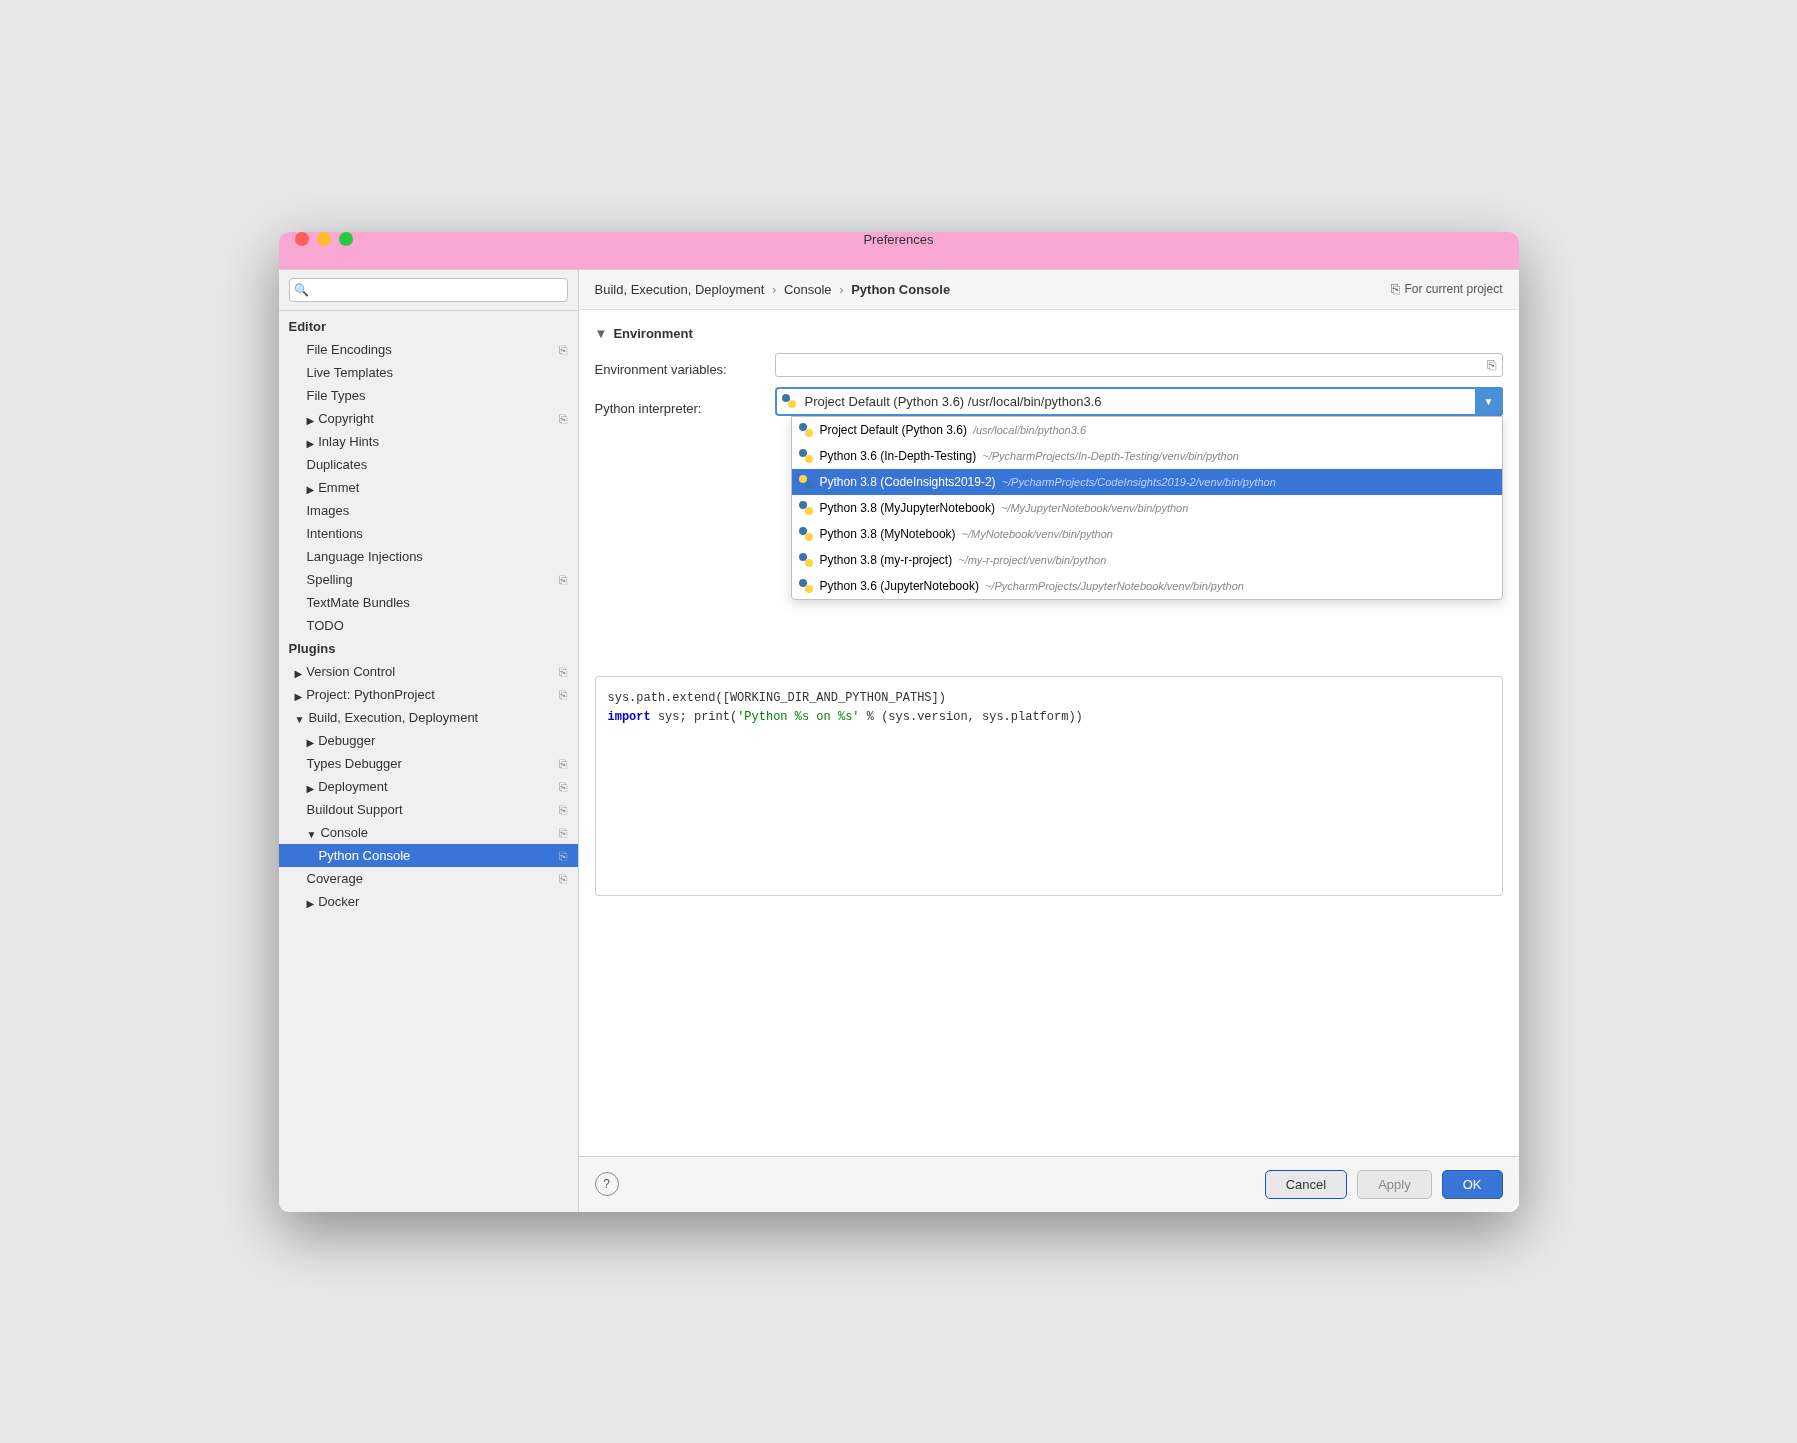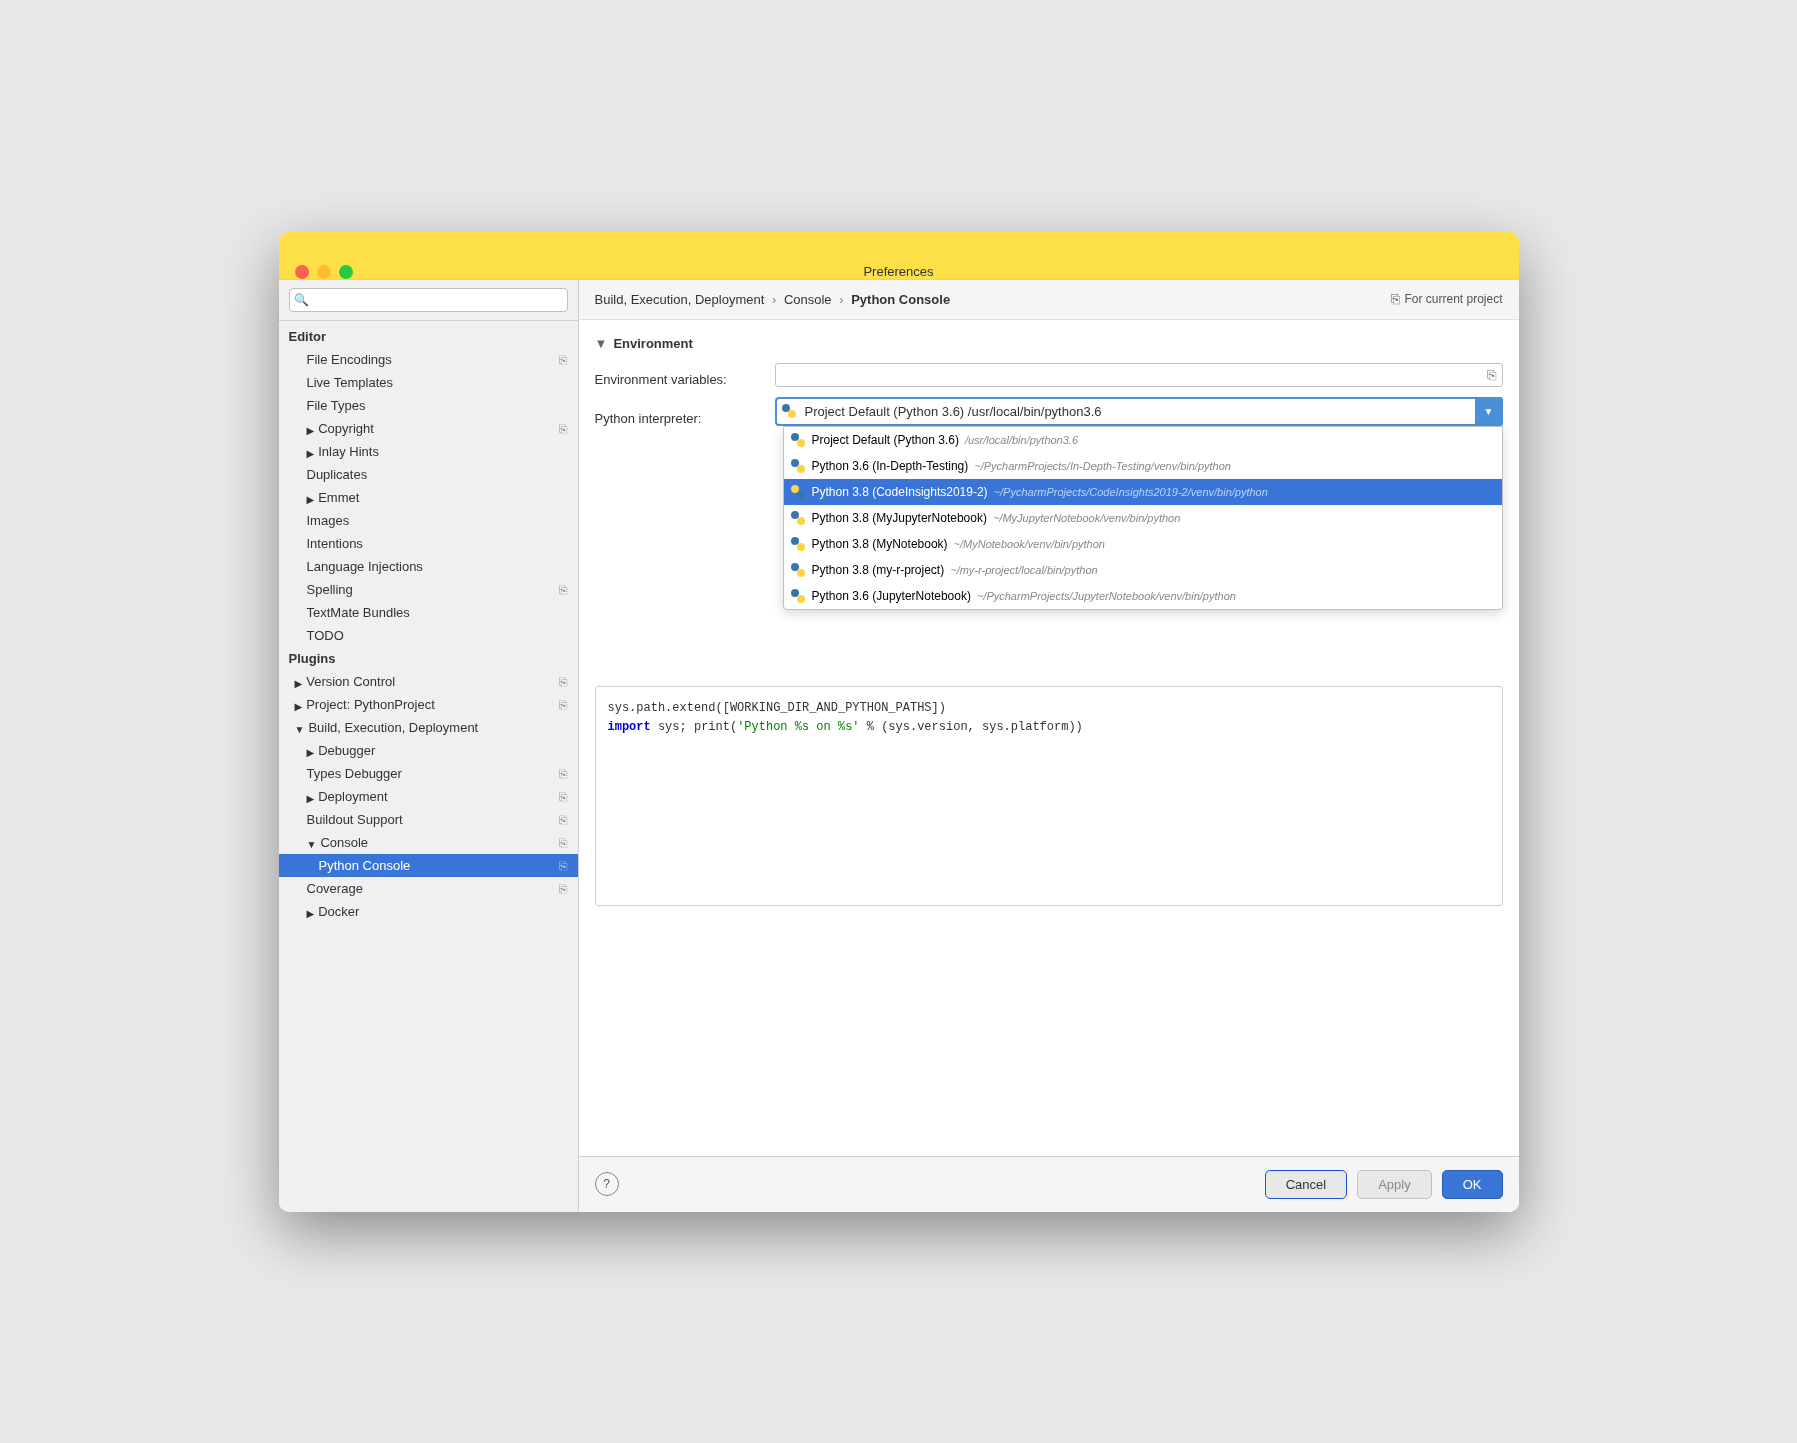--- a/index.html
+++ b/index.html
@@ -16,24 +16,24 @@
       width: 1240px;
       height: 980px;
       background: #f5f5f5;
       border-radius: 10px;
       box-shadow: 0 20px 60px rgba(0,0,0,0.4);
       display: flex;
       flex-direction: column;
       overflow: hidden;
     }
     .titlebar {
-      height: 48px;
-      background: #fde047;
-      display: flex;
-      align-items: flex-end;
+      height: 38px;
+      background: #f9a8d4;
+      display: flex;
+      align-items: flex-start;
       justify-content: center;
       border-bottom: 1px solid #d0d0d0;
       position: relative;
       flex-shrink: 0;
     }
     .titlebar-buttons {
       position: absolute;
       left: 16px;
       display: flex;
       gap: 8px;
@@ -235,21 +235,21 @@
       position: absolute;
       left: 6px;
       top: 50%;
       transform: translateY(-50%);
       width: 16px;
       height: 16px;
     }
     .dropdown-list {
       position: absolute;
       top: 100%;
-      left: 8px;
+      left: 16px;
       right: 0;
       background: #fff;
       border: 1px solid #c0c0c0;
       border-radius: 0 0 4px 4px;
       z-index: 100;
       box-shadow: 0 4px 12px rgba(0,0,0,0.15);
     }
     .dropdown-item {
       padding: 6px 10px 6px 28px;
       font-size: 12px;
@@ -570,21 +570,21 @@
                 <span class="item-path">~/MyNotebook/venv/bin/python</span>
               </div>
               <div class="dropdown-item">
                 <span class="item-python-icon">
                   <svg viewBox="0 0 16 16" xmlns="http://www.w3.org/2000/svg">
                     <circle cx="5" cy="5" r="4" fill="#3776ab"></circle>
                     <circle cx="11" cy="11" r="4" fill="#ffd343"></circle>
                   </svg>
                 </span>
                 <span class="item-name">Python 3.8 (my-r-project)</span>
-                <span class="item-path">~/my-r-project/local/bin/python</span>
+                <span class="item-path">~/my-r-project/venv/bin/python</span>
               </div>
               <div class="dropdown-item">
                 <span class="item-python-icon">
                   <svg viewBox="0 0 16 16" xmlns="http://www.w3.org/2000/svg">
                     <circle cx="5" cy="5" r="4" fill="#3776ab"></circle>
                     <circle cx="11" cy="11" r="4" fill="#ffd343"></circle>
                   </svg>
                 </span>
                 <span class="item-name">Python 3.6 (JupyterNotebook)</span>
                 <span class="item-path">~/PycharmProjects/JupyterNotebook/venv/bin/python</span>

